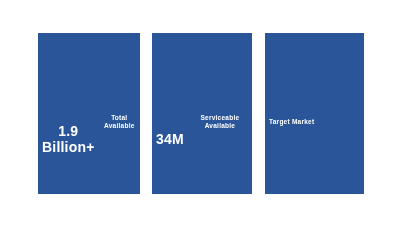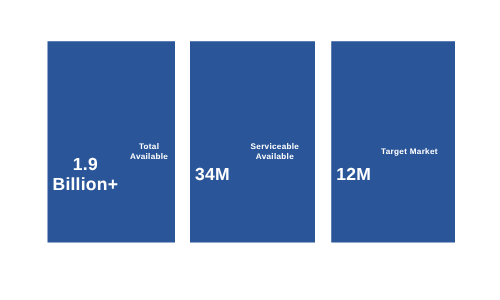--- a/index.html
+++ b/index.html
@@ -83,17 +83,16 @@
   </div>
 
   <div class="market-card card-2">
     <span class="corner-accent"></span>
     <div class="card-value">34M</div>
     <div class="card-label">Serviceable Available</div>
   </div>
 
   <div class="market-card card-3">
     <span class="corner-accent"></span>
-    <div class="card-value">12M</div>
     <div class="card-label">Target Market</div>
   </div>
 
 </div>
 
 </body></html>

